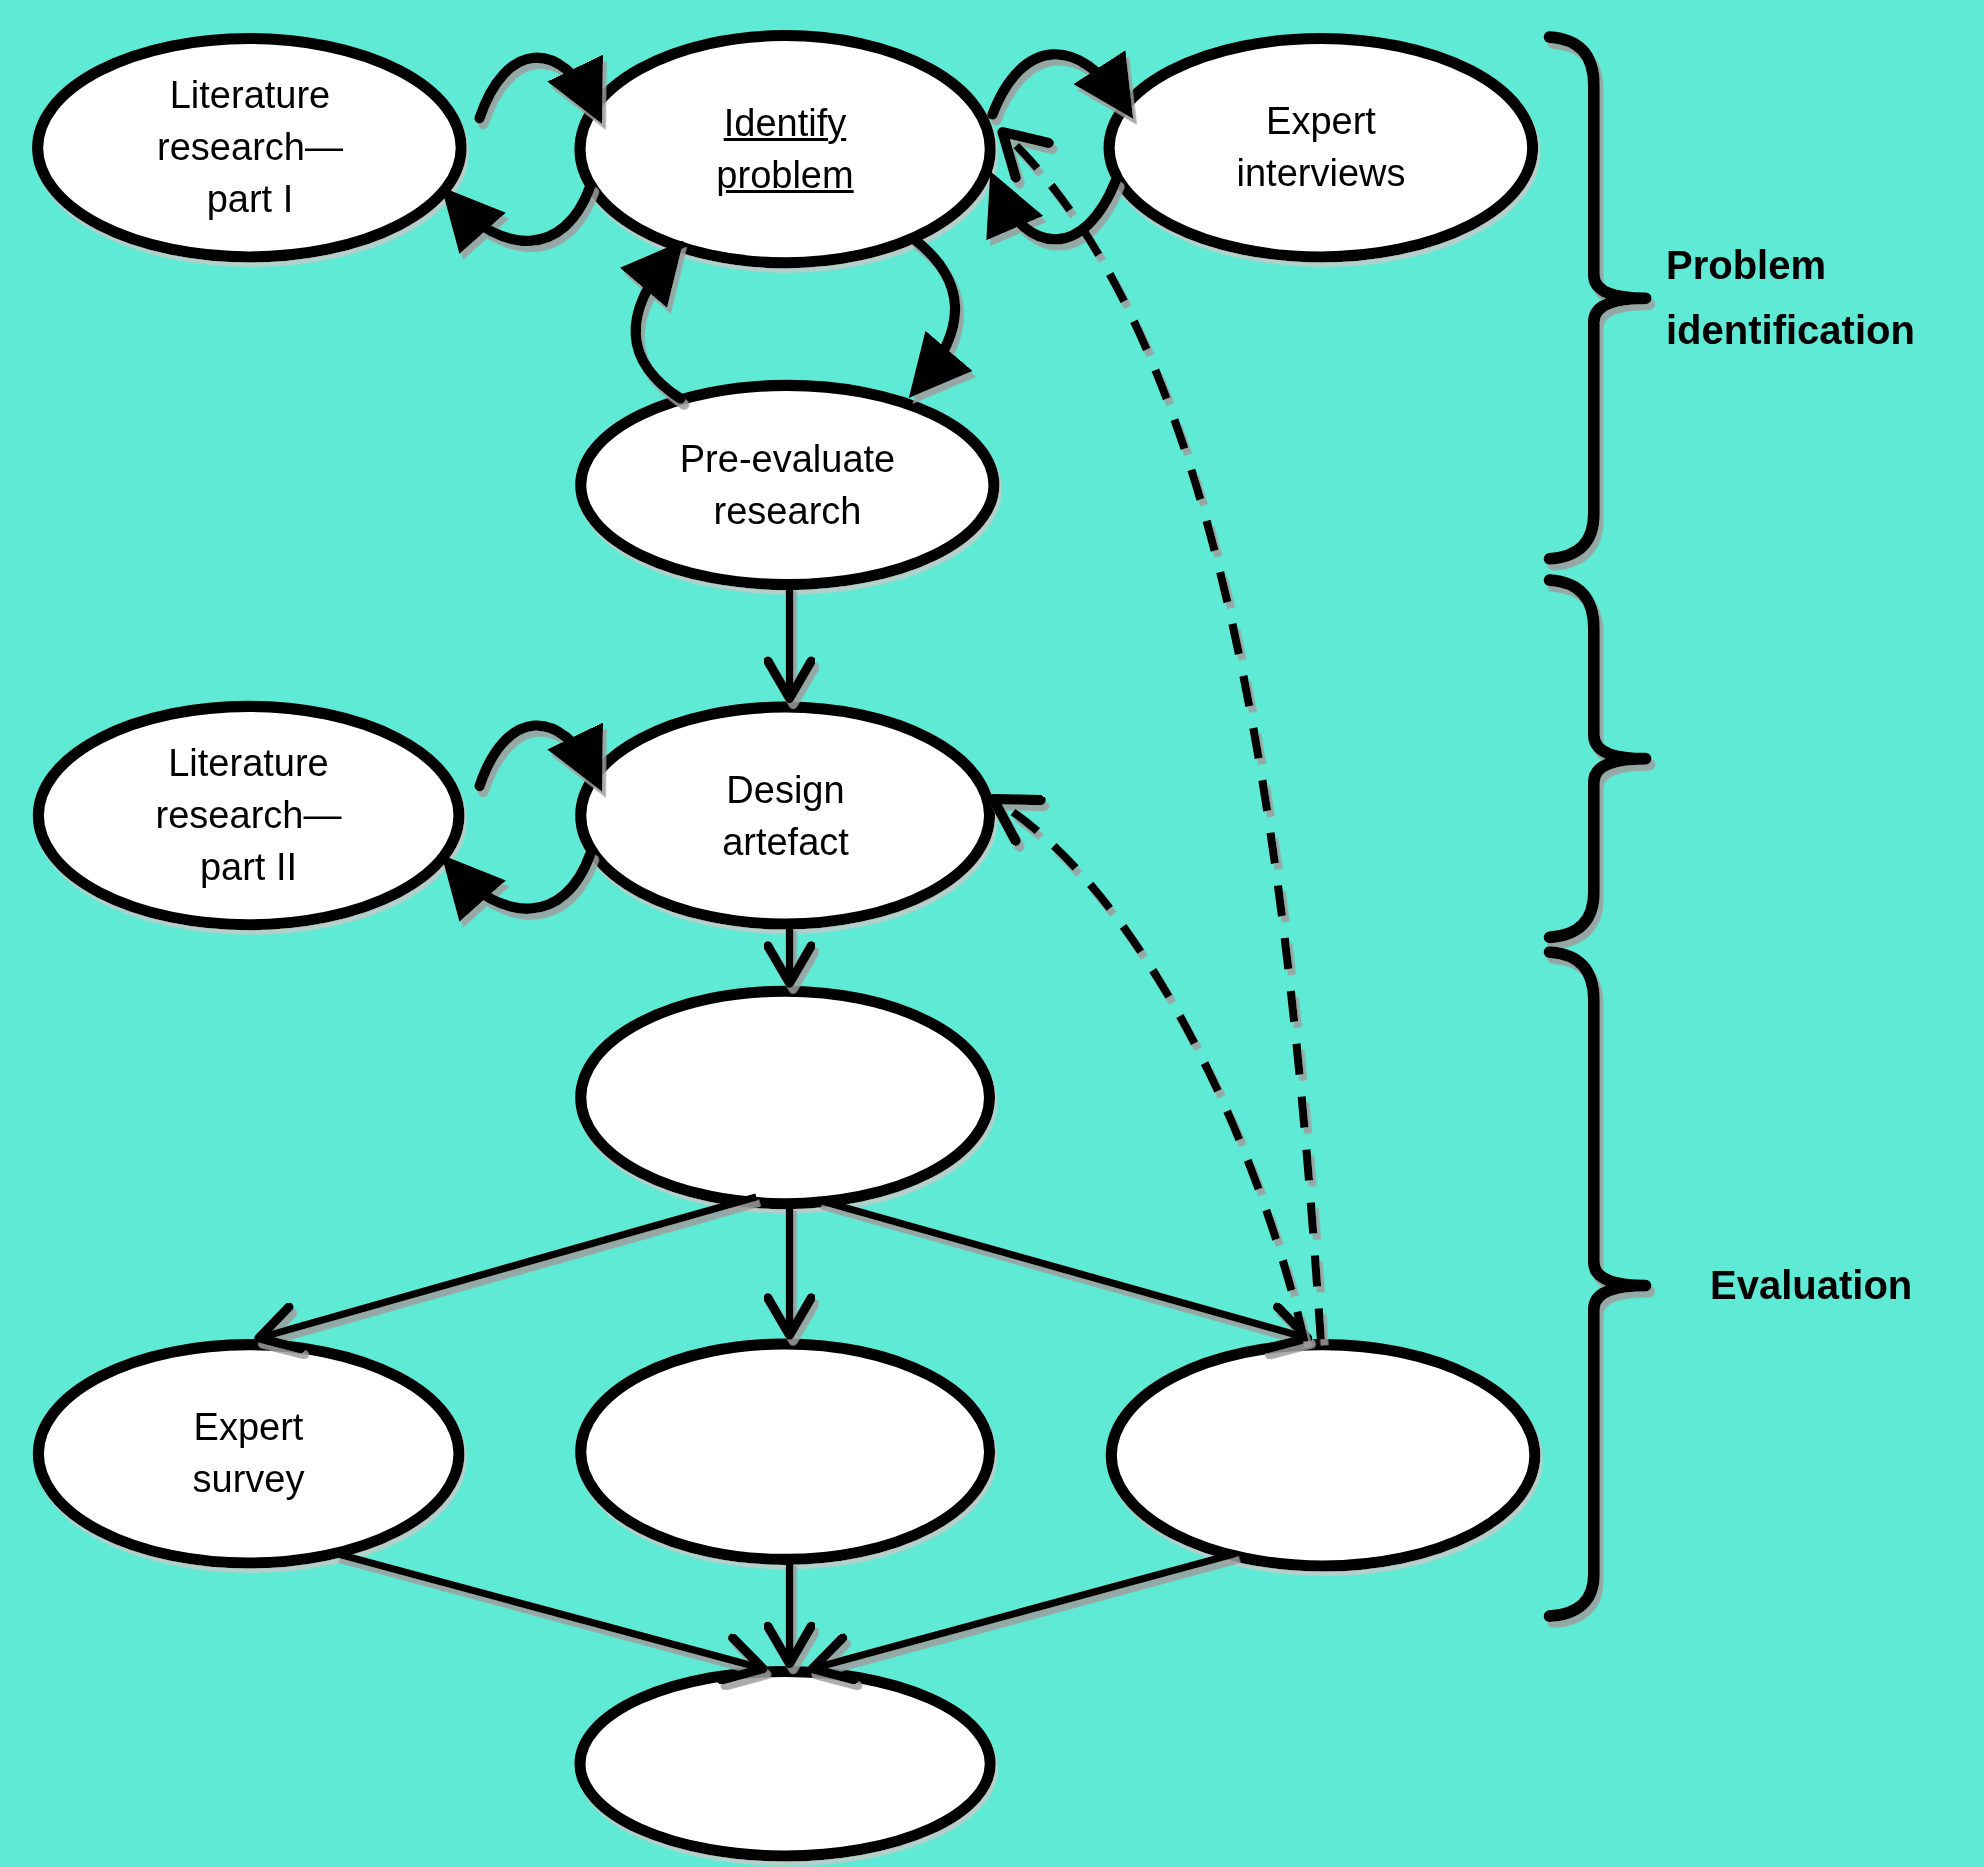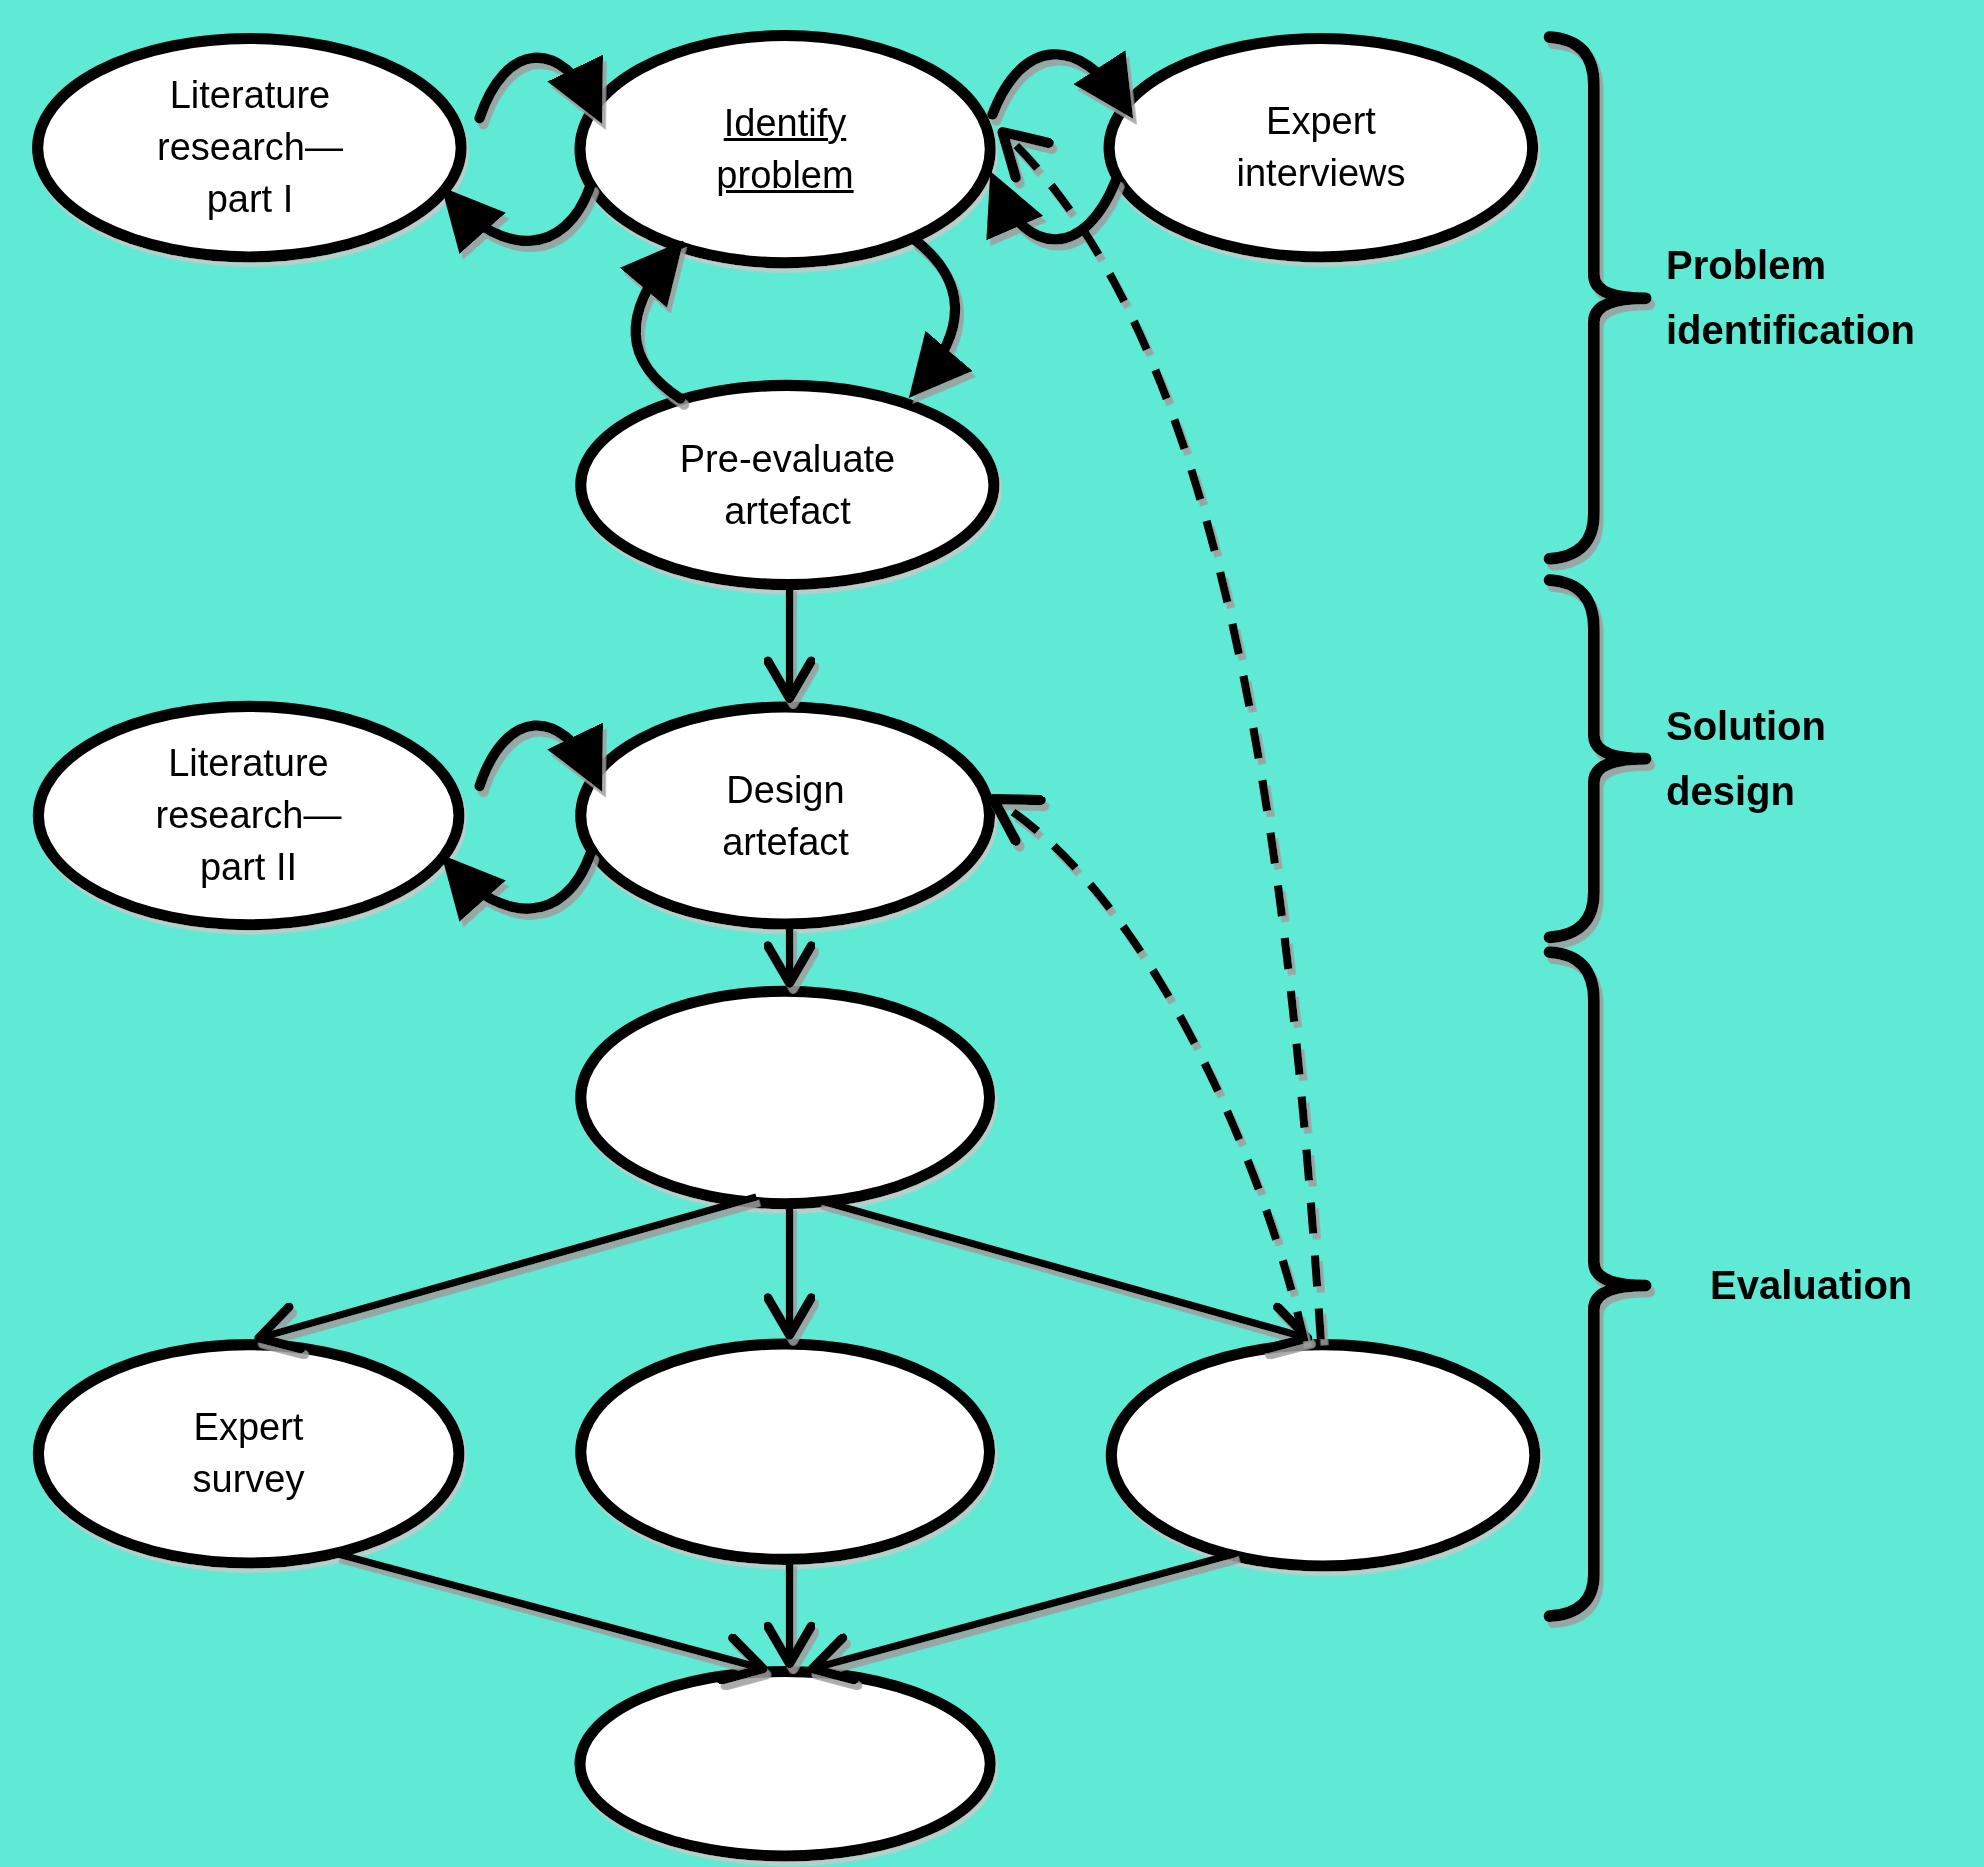--- a/index.html
+++ b/index.html
@@ -98,29 +98,27 @@
   </svg>
 
   <div class="node-label" style="left:38px;  top:38px;   width:424px; height:218px;">Literature
 research—
 part I</div>
   <div class="node-label" style="left:580px; top:35px;   width:410px; height:227px;text-decoration:underline;">Identify
 problem</div>
   <div class="node-label" style="left:1109px;top:38px;   width:424px; height:218px;">Expert
 interviews</div>
   <div class="node-label" style="left:581px; top:385px;  width:413px; height:199px;">Pre-evaluate
-artefact</div>
+research</div>
   <div class="node-label" style="left:38px;  top:706px;  width:421px; height:218px;">Literature
 research—
 part II</div>
   <div class="node-label" style="left:581px; top:707px;  width:409px; height:217px;">Design
 artefact</div>
   <div class="node-label" style="left:38px;  top:1344px; width:421px; height:218px;">Expert
 survey</div>
 
   <div class="phase-label" style="left:1666px; top:233px;">Problem
 identification</div>
-  <div class="phase-label" style="left:1666px; top:694px;">Solution
-design</div>
   <div class="phase-label" style="left:1666px; top:1253px;margin-left:44px;">Evaluation</div>
 
 </div>
 
 
 </body></html>

